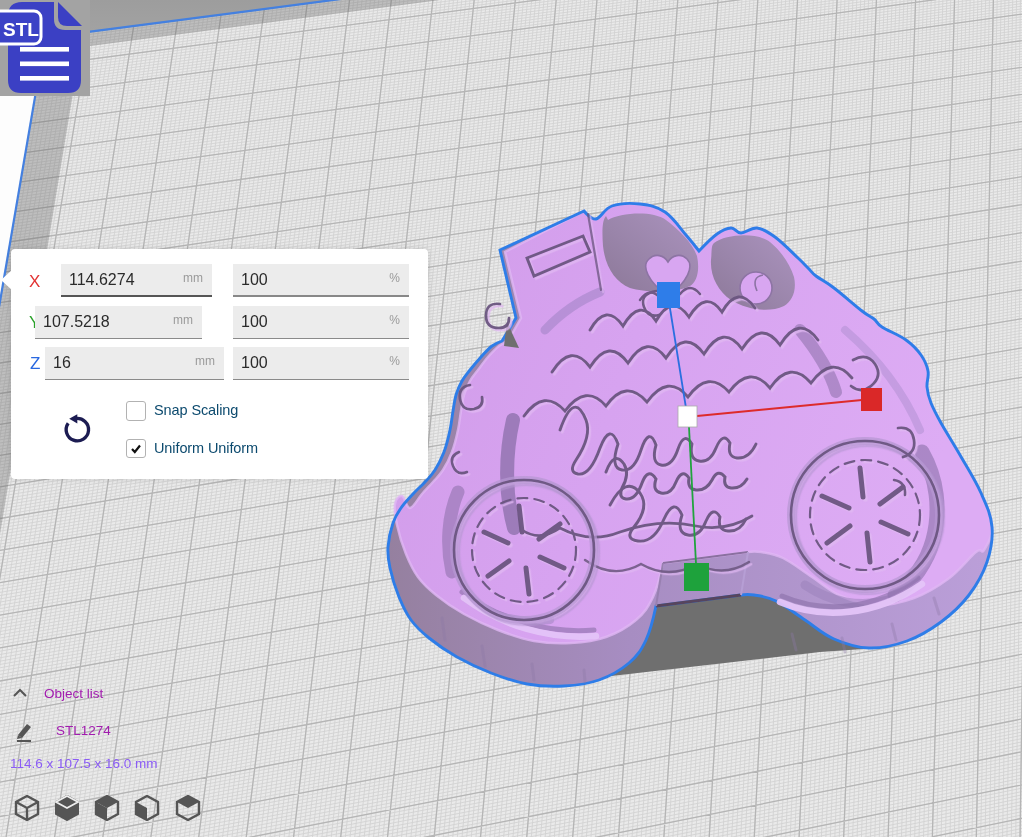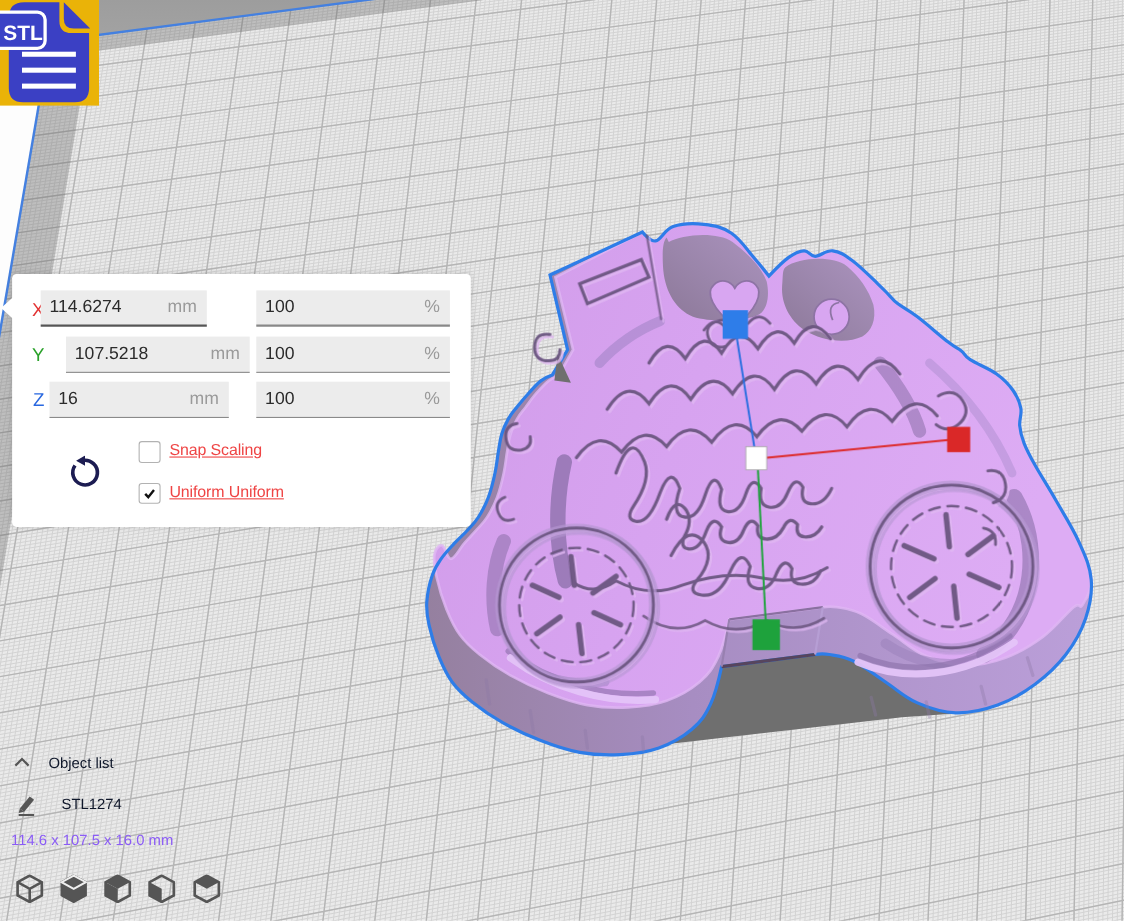--- a/index.html
+++ b/index.html
@@ -1,22 +1,22 @@
 <!DOCTYPE html>
 <html><head><meta charset="utf-8"><style>
 * { margin:0; padding:0; box-sizing:border-box; }
 body { width:1022px; height:837px; overflow:hidden; position:relative;
   font-family:"Liberation Sans", sans-serif; background:#fff; }
 .plbl { position:absolute; font-size:17px; }
 .pfield { position:absolute; height:33px; background:#ececec; border-bottom:1.6px solid #8a8a8a; }
 .pval { position:absolute; left:8px; top:7px; font-size:16px; color:#2b2b2b; }
-.punit { position:absolute; right:9px; top:7px; font-size:16px; color:#9a9a9a; }
+.punit { position:absolute; right:9px; top:7px; font-size:12px; color:#9a9a9a; }
 .pchk { position:absolute; width:19.5px; height:19.5px; background:#fff; border:1.6px solid #b2b2b2; border-radius:3px; }
-.plab { position:absolute; font-size:14.5px; color:#ef4444; letter-spacing:-0.1px;text-decoration:underline; }
-.btxt { position:absolute; font-size:13.5px; color:#0f172a; }
+.plab { position:absolute; font-size:14.5px; color:#0c4a6e; letter-spacing:-0.1px; }
+.btxt { position:absolute; font-size:13.5px; color:#a21caf; }
 </style></head><body>
 <svg width="1022" height="837" viewBox="0 0 1022 837" style="position:absolute;left:0;top:0">
 <defs>
 <linearGradient id="bgg" x1="0" y1="0" x2="0" y2="1">
 <stop offset="0" stop-color="#9d9d9d"></stop>
         <stop offset="0.35" stop-color="#cccccc"></stop>
         <stop offset="0.7" stop-color="#fbfbfb"></stop>
 </linearGradient>
 <clipPath id="plateclip">
         <polygon points="45.2,37.5 1108.8,-101.1 1106.5,1114.4 -190.8,1416.4"></polygon>
@@ -141,54 +141,54 @@
 <path d="M640,300 q10,-14 20,-2 m20,-4 q10,-12 20,0" stroke-width="2.5"></path>
 </g>
 <line x1="668" y1="296" x2="686" y2="408" stroke="#2b6fe0" stroke-width="1.8"></line>
 <line x1="697" y1="416" x2="862" y2="400" stroke="#dd2b2b" stroke-width="1.8"></line>
 <line x1="689" y1="427" x2="696" y2="564" stroke="#21a33e" stroke-width="1.8"></line>
 <rect x="657" y="282" width="23" height="26" fill="#2e7de9"></rect>
 <rect x="861" y="388" width="21" height="23" fill="#da2828"></rect>
 <rect x="684" y="563" width="25" height="28" fill="#1ea23c"></rect>
 <rect x="678" y="406" width="19" height="21" fill="#ffffff" stroke="#aaa" stroke-width="0.8"></rect>
 </svg>
-<div style="position:absolute;left:0;top:0;width:90px;height:96px;background:#eab308">
+<div style="position:absolute;left:0;top:0;width:90px;height:96px;background:#a3a3a3">
 <svg width="90" height="96" viewBox="0 0 90 96">
 <path d="M8,16 Q8,2 22,2 L54,2 L54,19 Q54,30 65,30 L81,30 L81,80 Q81,93 68,93 L21,93 Q8,93 8,80 Z" fill="#3b40c4"></path>
 <path d="M58,2 L82,26 L67,26 Q58,26 58,17 Z" fill="#3b40c4"></path>
 <rect x="-12" y="11" width="53" height="33" rx="7" fill="#3b42c6" stroke="#fff" stroke-width="3"></rect>
 <text x="3" y="36" font-family="Liberation Sans, sans-serif" font-size="19" font-weight="bold" fill="#fff">STL</text>
 <rect x="20" y="47" width="49" height="4.6" fill="#fff"></rect>
 <rect x="20" y="61.5" width="49" height="4.6" fill="#fff"></rect>
 <rect x="20" y="76" width="49" height="4.6" fill="#fff"></rect>
 </svg></div>
 <div style="position:absolute;left:11px;top:249px;width:417px;height:230px;background:#fff;border-radius:4px;box-shadow:0 0 6px rgba(0,0,0,0.12)"></div>
 <svg style="position:absolute;left:0;top:268px" width="14" height="24">
     <polygon points="1,12 13,1 13,23" fill="#fff"></polygon>
   </svg>
 <div class="plbl" style="left:29px;top:272px;color:#e23333">X</div>
 <div class="plbl" style="left:29px;top:313px;color:#2aa12a">Y</div>
 <div class="plbl" style="left:30px;top:354px;color:#2968e0">Z</div>
-<div class="pfield" style="left:37px;top:264px;width:151px;border-bottom:2px solid #555">
+<div class="pfield" style="left:61px;top:264px;width:151px;border-bottom:2px solid #555">
     <span class="pval">114.6274</span>
     <span class="punit">mm</span>
   </div>
 <div class="pfield" style="left:233px;top:264px;width:176px;border-bottom:2px solid #888">
     <span class="pval">100</span>
     <span class="punit">%</span>
   </div>
-<div class="pfield" style="left:60px;top:305.5px;width:167px">
+<div class="pfield" style="left:35px;top:305.5px;width:167px">
     <span class="pval">107.5218</span>
     <span class="punit">mm</span>
   </div>
 <div class="pfield" style="left:233px;top:305.5px;width:176px">
     <span class="pval">100</span>
     <span class="punit">%</span>
   </div>
-<div class="pfield" style="left:45px;top:347px;width:163px">
+<div class="pfield" style="left:45px;top:347px;width:179px">
     <span class="pval">16</span>
     <span class="punit">mm</span>
   </div>
 <div class="pfield" style="left:233px;top:347px;width:176px">
     <span class="pval">100</span>
     <span class="punit">%</span>
   </div>
 <svg style="position:absolute;left:61px;top:414px" width="32" height="34" viewBox="0 0 32 34">
 <path d="M7.2,9.2 A11.2,11.2 0 1 0 14.5,4.6" fill="none" stroke="#1c1c52" stroke-width="3.3"></path>
 <polygon points="16.3,0.2 16.3,9.4 8.2,4.8" fill="#1c1c52"></polygon>

